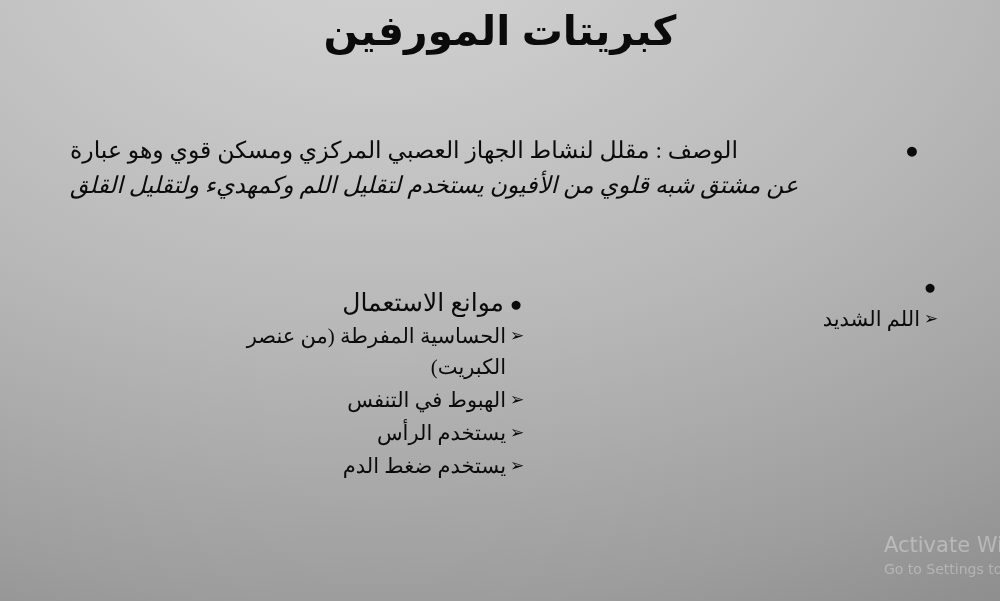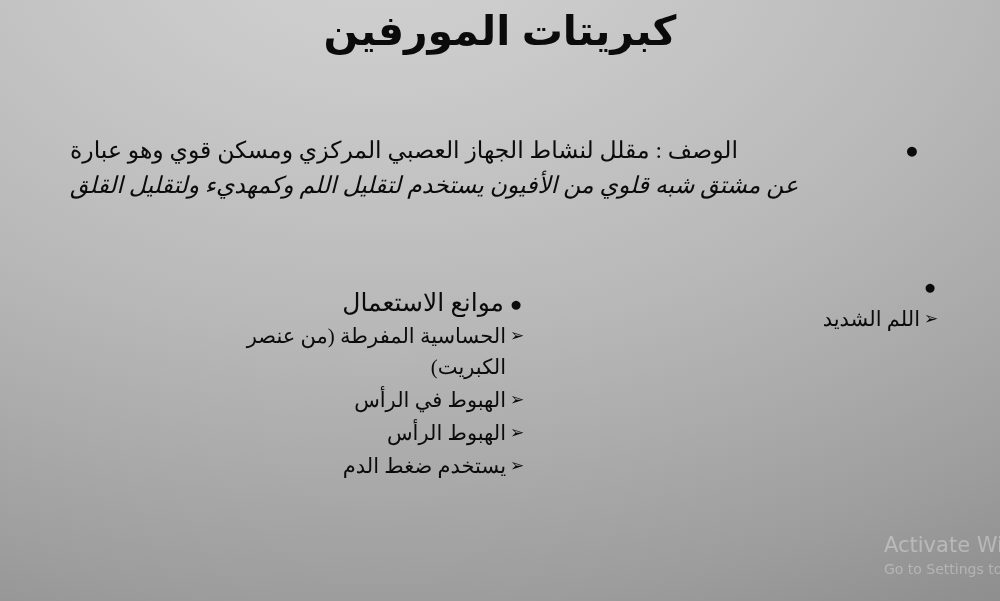--- a/index.html
+++ b/index.html
@@ -227,25 +227,25 @@
         <span class="bullet-dot">●</span>
         <span class="head-text">موانع الاستعمال</span>
       </div>
       <ul class="sub-list">
         <li class="sub-item">
           <span class="sub-arrow">➢</span>
           <span class="sub-text">الحساسية المفرطة (من عنصر الكبريت)</span>
         </li>
         <li class="sub-item">
           <span class="sub-arrow">➢</span>
-          <span class="sub-text">الهبوط في الرأس</span>
-        </li>
-        <li class="sub-item">
-          <span class="sub-arrow">➢</span>
-          <span class="sub-text">الهبوط الرأس</span>
+          <span class="sub-text">الهبوط في التنفس</span>
+        </li>
+        <li class="sub-item">
+          <span class="sub-arrow">➢</span>
+          <span class="sub-text">يستخدم الرأس</span>
         </li>
         <li class="sub-item">
           <span class="sub-arrow">➢</span>
           <span class="sub-text">يستخدم ضغط الدم</span>
         </li>
       </ul>
     </div>
 
   </div>
 

